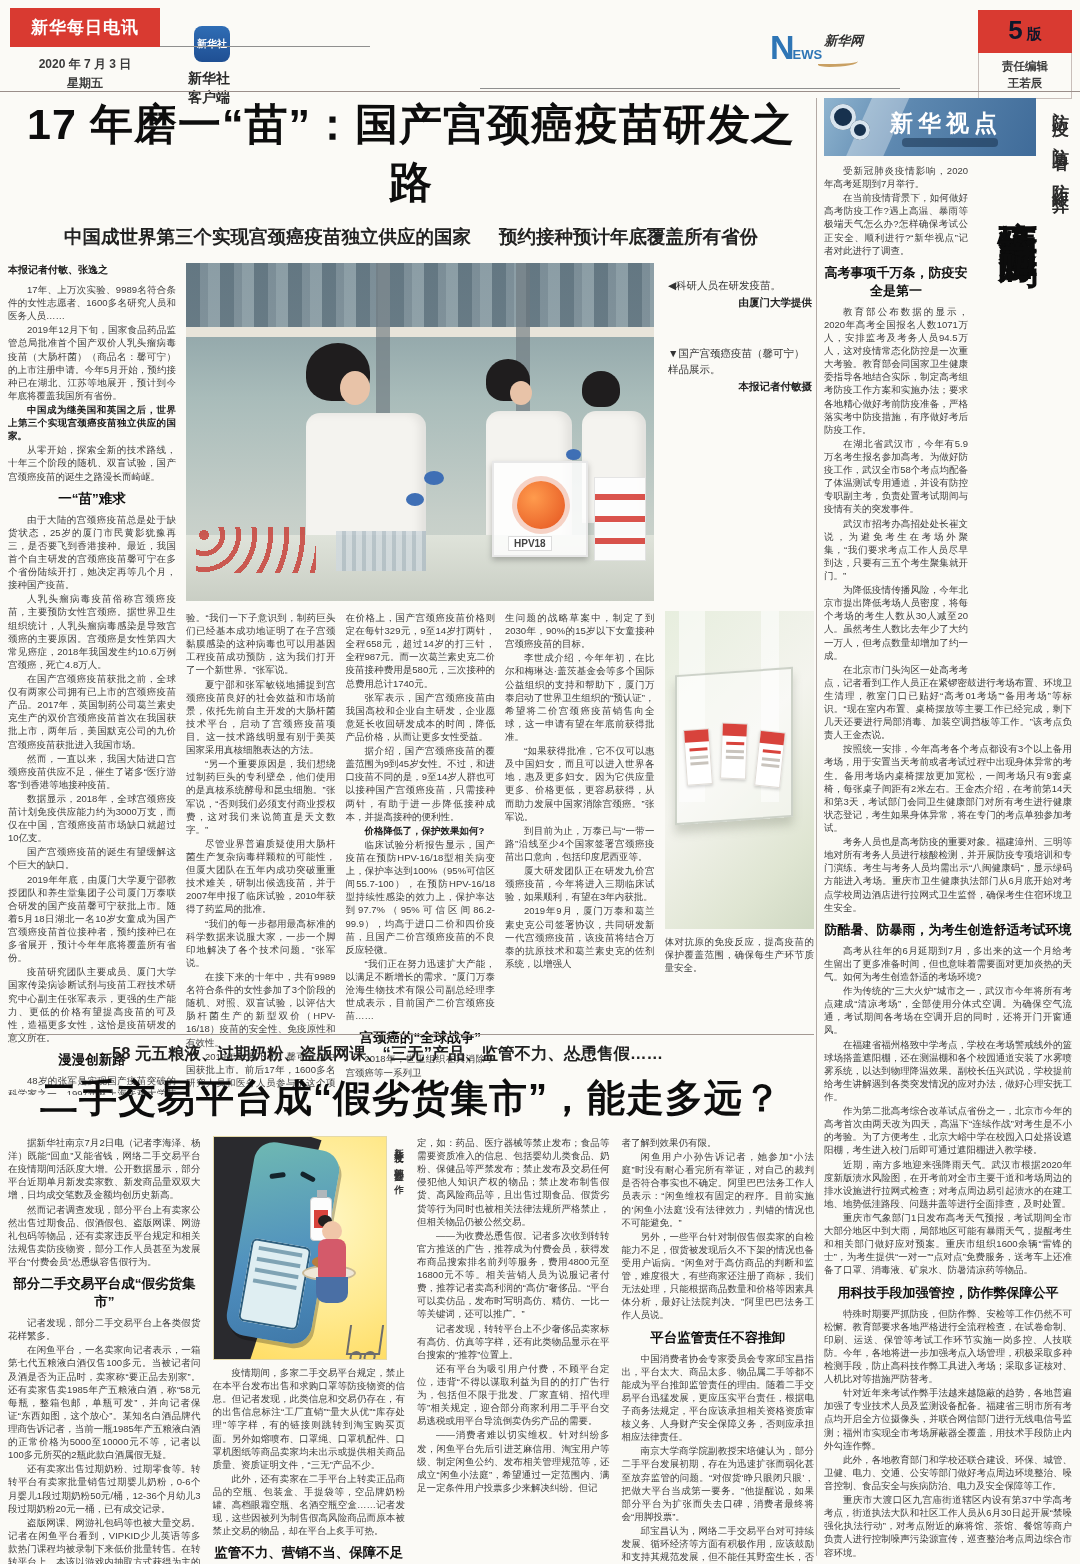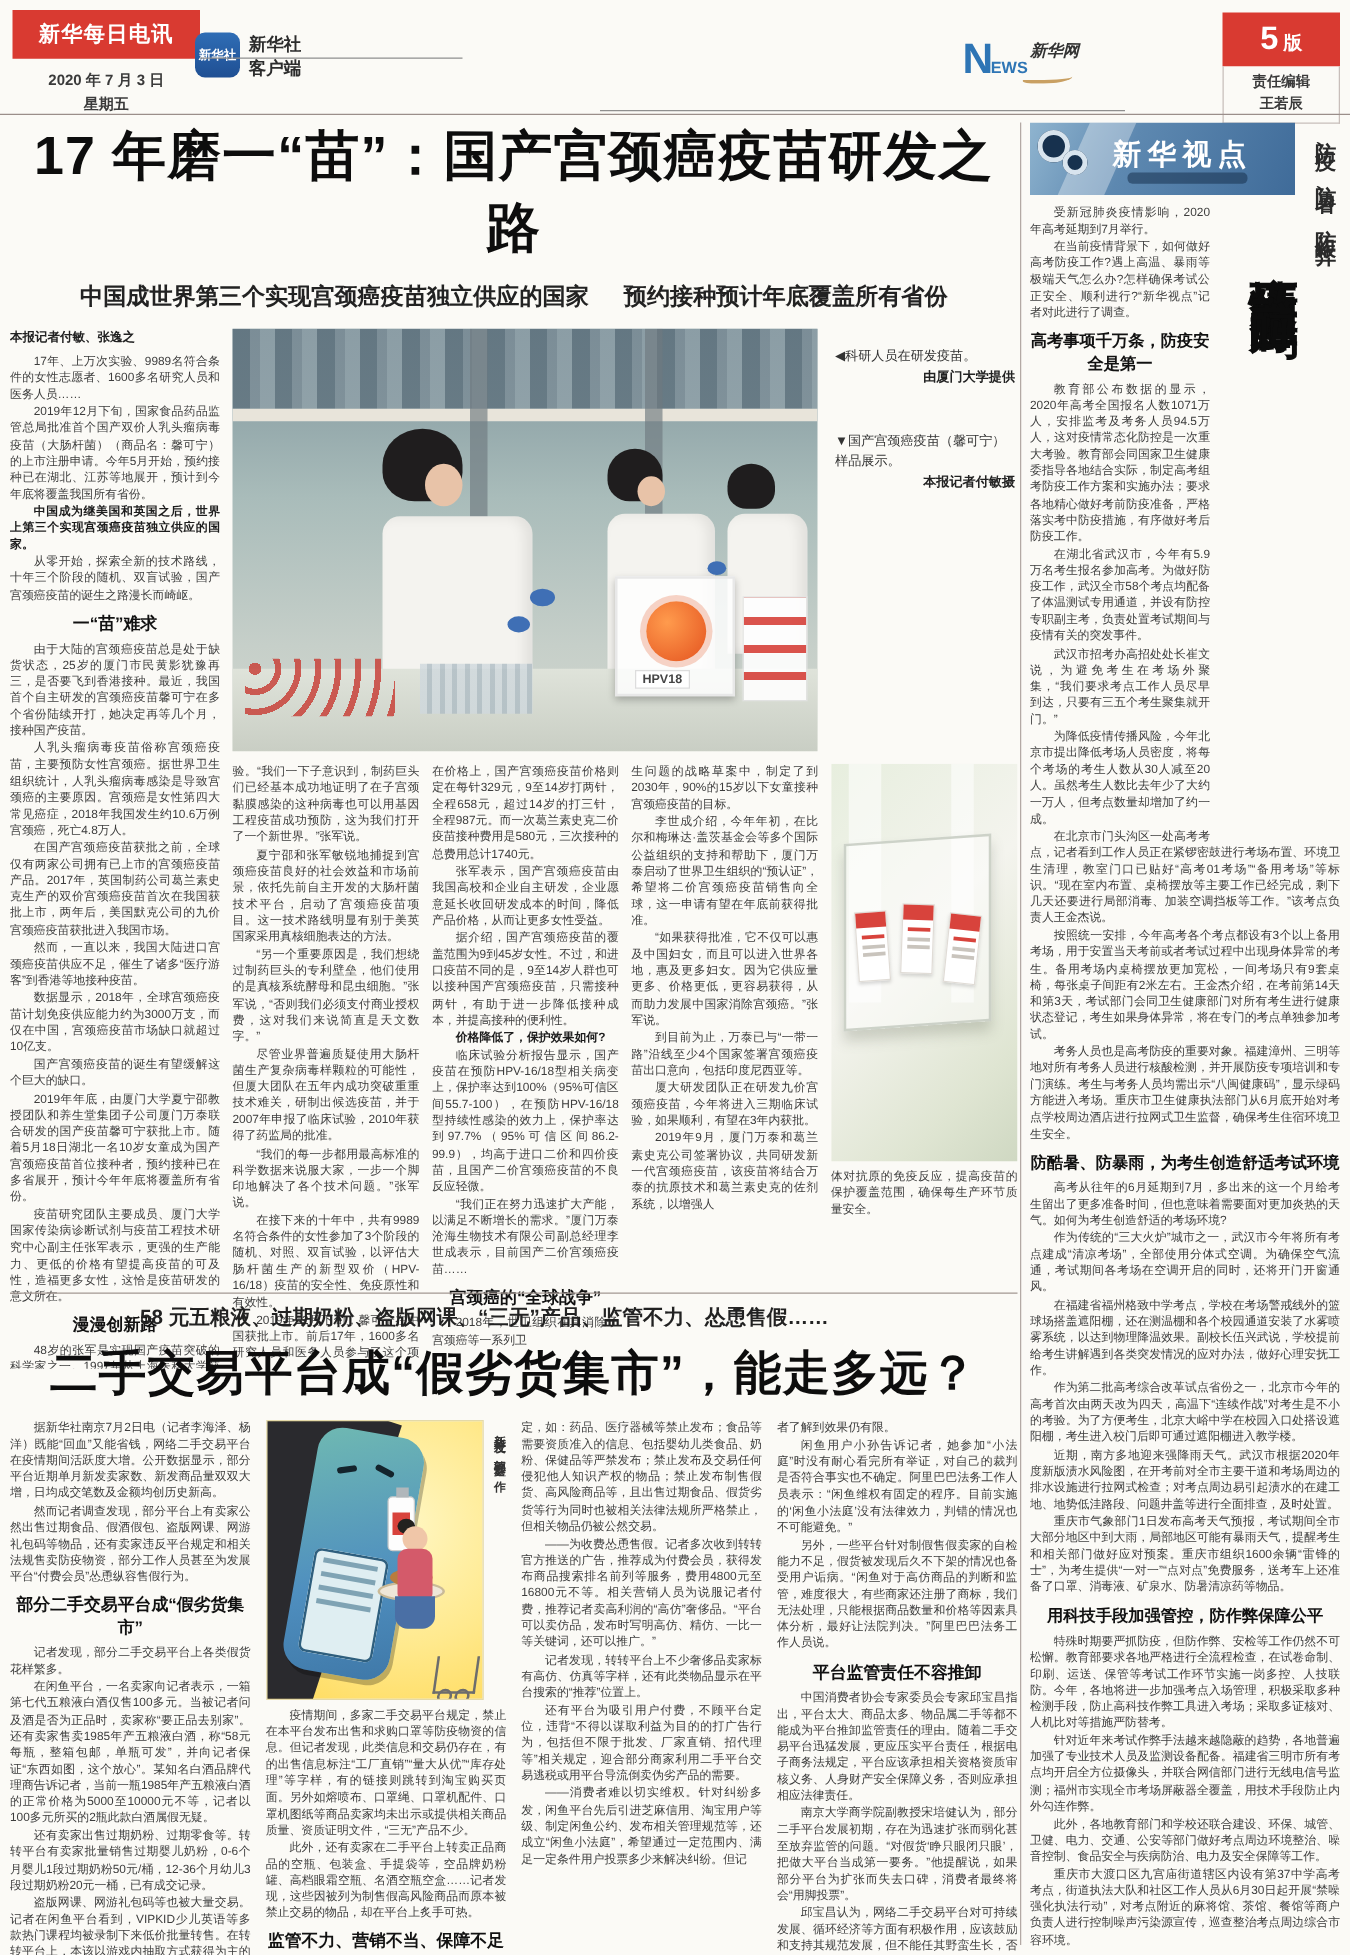--- a/index.html
+++ b/index.html
@@ -6,31 +6,31 @@
   html,body { background:#e8e6e1; }
   body { font-family:"Liberation Sans","DejaVu Sans",sans-serif; }
   .page { position:relative; width:1080px; height:1564px; margin:0 auto; background:#fbfaf6; overflow:hidden; color:#2f2f2f; }
 
   
   .header { position:absolute; left:0; top:0; width:1080px; height:92px; }
   .header-rule { position:absolute; left:0; top:91px; width:1080px; height:1px; background:#9a8e8a; }
   .masthead { position:absolute; left:10px; top:8px; width:150px; text-align:center; }
   .masthead-box { background:#d93a31; color:#fff; font-weight:900; font-size:17px; letter-spacing:1px; padding:8px 2px; }
   .masthead-date { margin-top:8px; font-size:12px; font-weight:700; color:#3a3a3a; line-height:1.6; }
-  .app-badge { position:absolute; left:156px; top:26px; display:flex; align-items:flex-start; gap:7px; }
+  .app-badge { position:absolute; left:188px; top:26px; display:flex; align-items:flex-end; gap:7px;flex-direction:column; }
   .app-icon { width:36px; height:36px; border-radius:8px; background:linear-gradient(180deg,#2f6db5,#1f4f93); color:#fff; font-size:10px; font-weight:700; display:flex; align-items:center; justify-content:center; }
   .app-text { font-size:14px; font-weight:800; color:#2c2c2c; line-height:1.35; }
   .section-title { position:absolute; left:330px; top:14px; width:420px; text-align:center; font-size:46px; font-weight:900; color:#c13a31; letter-spacing:10px; font-family:"Liberation Serif","DejaVu Serif",serif; }
   .news-logo { position:absolute; left:770px; top:32px; width:130px; }
   .news-n { font-size:34px; font-weight:900; color:#2e75b5; line-height:0.9; display:inline-block; }
   .news-ews { font-size:13px; font-weight:900; color:#2e75b5; display:inline-block; margin-left:-2px; }
   .news-site { font-size:13px; font-weight:900; color:#333; display:inline-block; vertical-align:top; margin-left:2px;font-style:italic; }
   .news-swoosh { width:40px; height:8px; border-bottom:3px solid #c9a063; border-radius:0 0 100% 40%; margin-left:48px; margin-top:-4px; }
   .page-box { position:absolute; right:8px; top:10px; width:94px; text-align:center; }
-  .page-num-box { background:#d93a31; color:#ffffff; padding:5px 0 7px; font-weight:900; }
+  .page-num-box { background:#d93a31; color:#0f172a; padding:5px 0 7px; font-weight:900; }
   .page-num { font-size:26px; }
   .page-ban { font-size:15px; margin-left:4px; }
   .editor-box { border:1px solid #c8beba; border-top:none; padding:5px 0; font-size:11.5px; font-weight:700; color:#3a3a3a; line-height:1.5; }
   .conn-line { position:absolute; height:1px; background:#8f8f8f; }
 
   
   .para { font-size:9.5px; line-height:1.38; text-indent:2em; text-align:justify; color:#3d3d3d; margin-bottom:1px; }
   .para.cont { text-indent:0; }
   .para.bold { font-weight:700; color:#1c1c1c; }
   .byline { font-size:10px; font-weight:800; color:#222; margin-bottom:6px; }

